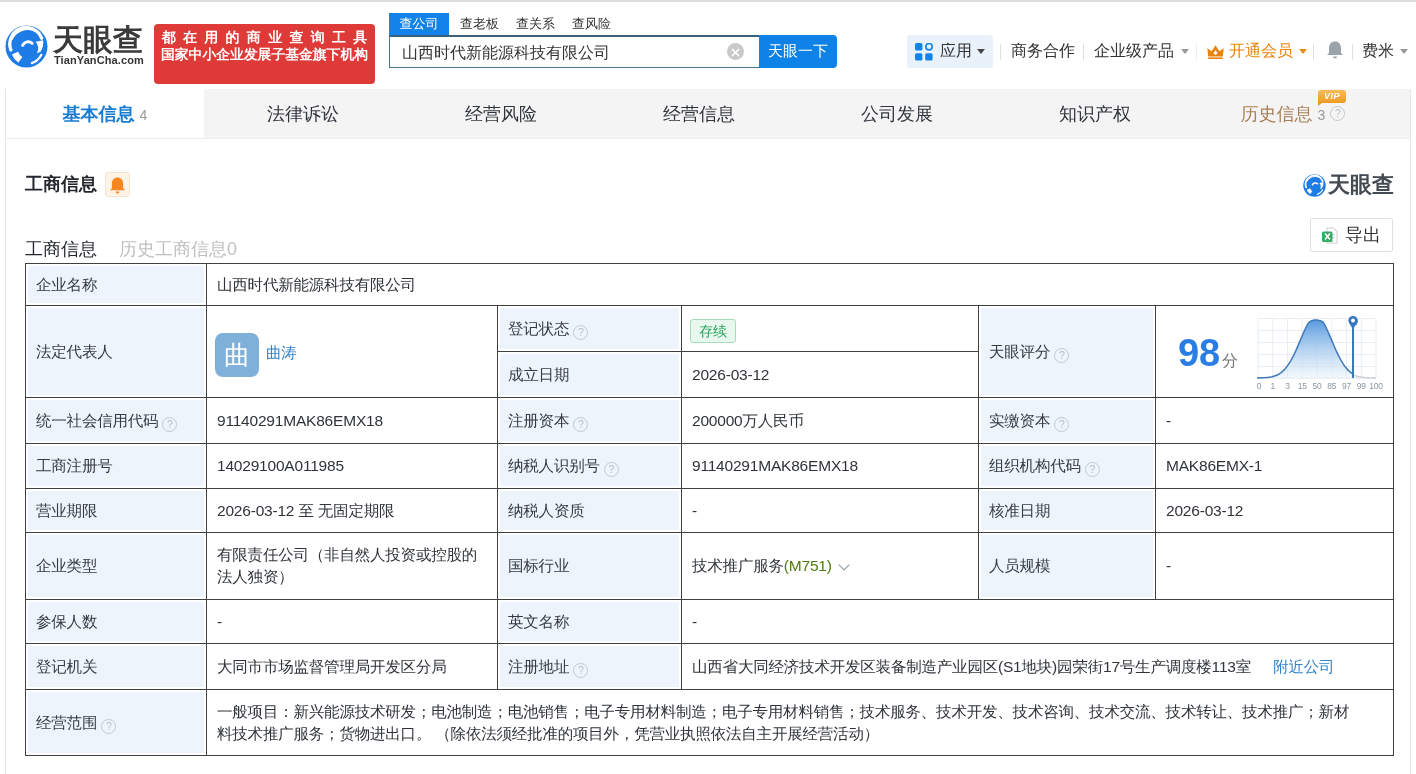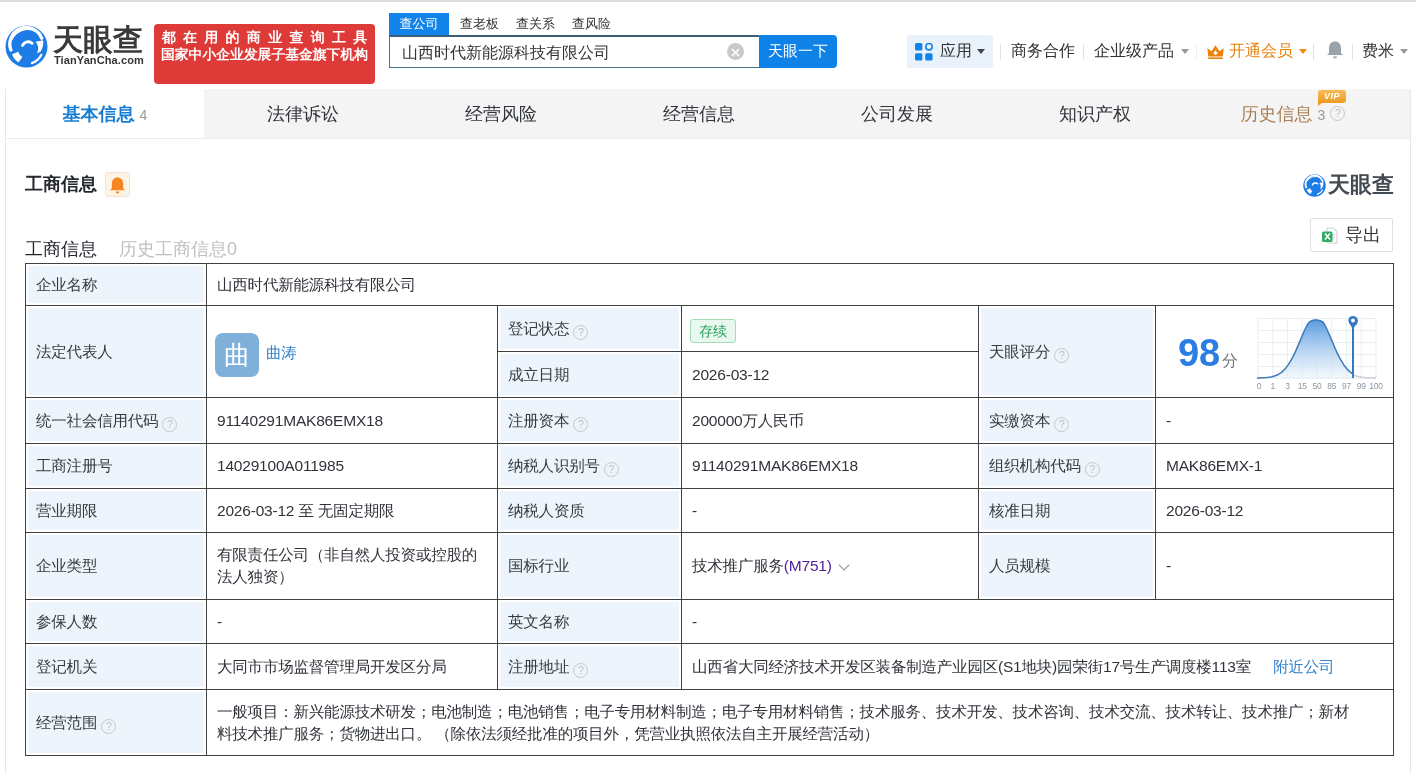--- a/index.html
+++ b/index.html
@@ -48,21 +48,21 @@
 .subtab2{color:#bfbfbf;margin-left:22px;}
 .expbtn{position:absolute;left:1304px;top:79px;width:83px;height:34px;border:1px solid #e0e0e0;border-radius:2px;background:#fff;display:flex;align-items:center;justify-content:center;}
 .expbtn span{font-size:18px;color:#333;margin-left:7px;}
 .minilogo{position:absolute;left:1297px;top:31px;display:flex;align-items:center;}
 .minilogo b{font-size:22px;color:#434a52;font-weight:700;letter-spacing:0px;margin-left:2px;}
 
 #tbl{position:absolute;left:19px;top:124px;width:1368px;border-collapse:collapse;table-layout:fixed;}
 #tbl td{border:1px solid #404040;font-size:15.5px;color:#30343a;padding:0 10px;vertical-align:middle;line-height:22px;letter-spacing:-0.2px;}
 #tbl td.lb{background:#edf4fb;box-shadow:inset 0 0 0 2px #fff;color:#363b42;}
 #tbl td.lb .qmark{vertical-align:-2px;margin-left:4px;}
-.gray{color:#4c1d95;text-align:right;}
+.gray{color:#4d7c0f;text-align:right;}
 .blue{color:#3383cc;}
 .badge-green{display:inline-block;width:46px;height:24px;background:#e9f8ee;border:1px solid #a3dcb6;border-radius:3px;color:#27a05c;font-size:14px;text-align:center;line-height:22px;}
 .avatar{display:inline-block;width:44px;height:44px;background:#7fb0d9;border-radius:8px;color:#fff;font-size:26px;line-height:44px;text-align:center;vertical-align:middle;}
 .score98{font-size:38px;font-weight:700;color:#2a7de2;}
 .score98 i{font-style:normal;font-weight:400;font-size:16px;color:#777;margin-left:2px;}
 .caret2{display:inline-block;width:8px;height:8px;border-right:1.5px solid #8a959e;border-bottom:1.5px solid #8a959e;transform:rotate(45deg) translateY(-3px);margin-left:6px;}
 </style>
 </head>
 <body>
 <div class="topline"></div>

